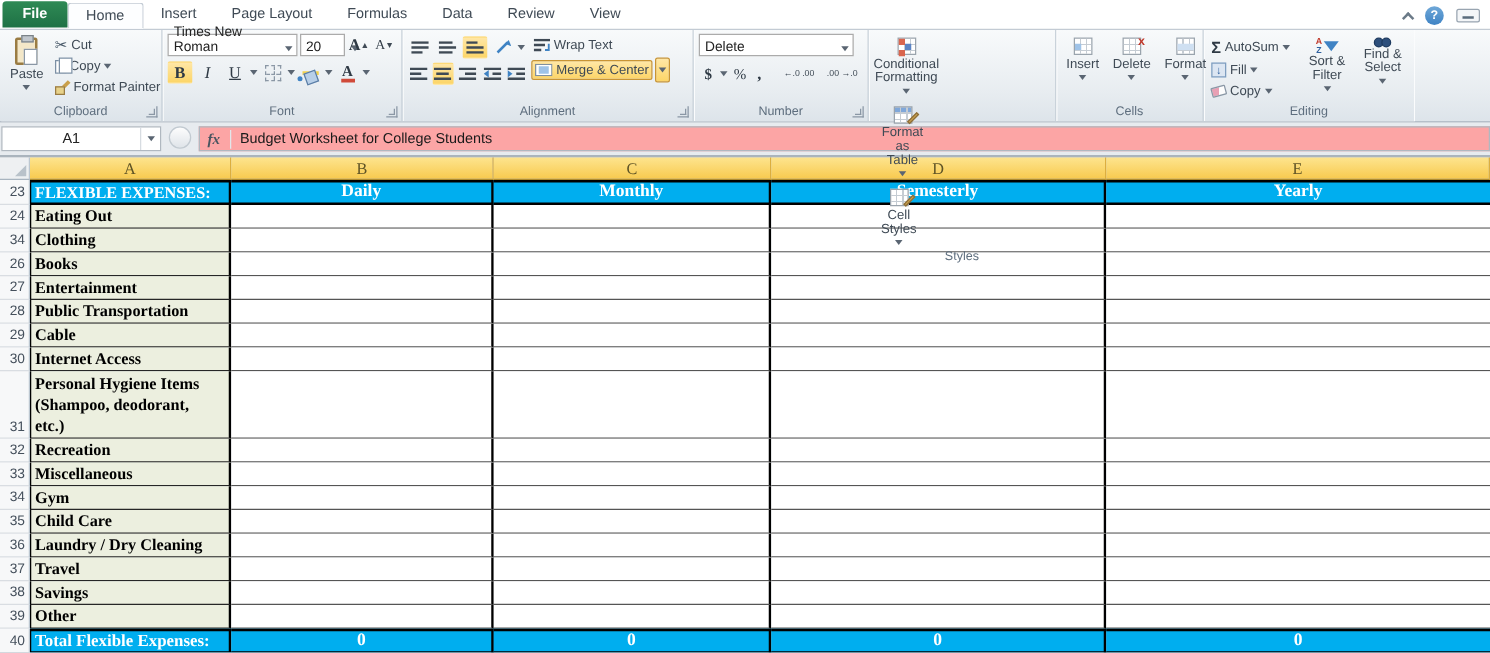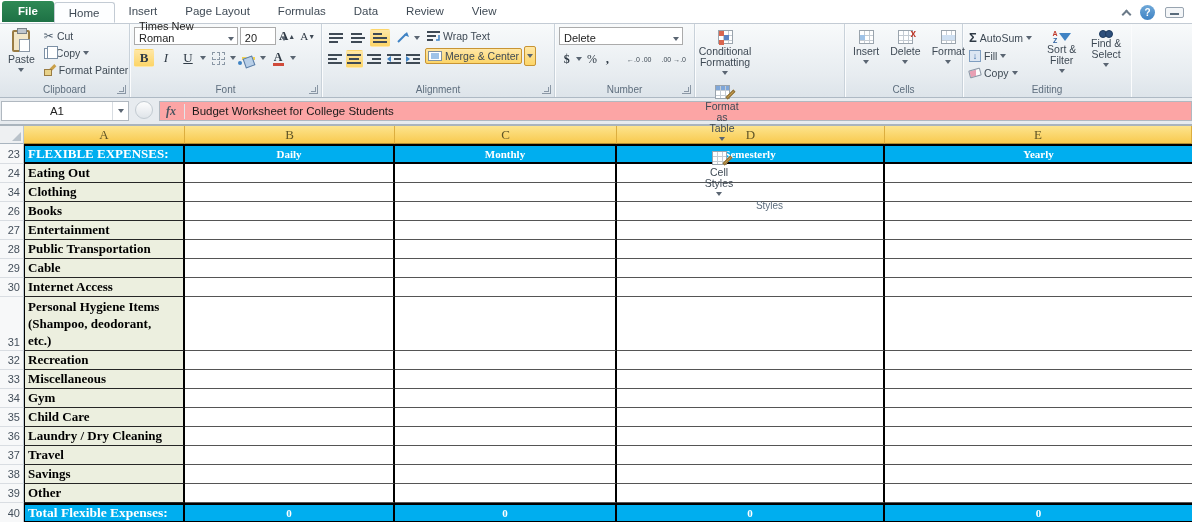--- a/index.html
+++ b/index.html
@@ -118,21 +118,21 @@
   .corner { width:24px; background:#eef0f2; border-right:1px solid #bcc7d1; border-bottom:1px solid #a8b4bf; position:relative; }
   .corner::after { content:""; position:absolute; right:2px; bottom:2px; width:0; height:0; border-left:9px solid transparent; border-bottom:9px solid #b9c2ca; }
   .colh { background:linear-gradient(#fde48e,#f8ca4f); border-right:1px solid #dcae3f; border-bottom:1px solid #b08c2e;
           font-family:"Liberation Serif", serif; font-size:13px; color:#5f5426;
           display:flex; align-items:center; justify-content:center; }
   .colh.wa { width:161px; }
 
   .bluerow { height:20px; }
   .bluerow .ca, .bluerow .cell { background:#00AEEF; color:#fff; border-bottom:2px solid #000; }
   .bluerow .ca { border-top:2px solid #000; }
-  .bluerow .cell { border-top:2px solid #000; font-family:"Liberation Serif", serif; font-weight:bold; font-size:11px;
+  .bluerow .cell { border-top:2px solid #000; font-family:"Liberation Serif", serif; font-weight:bold; font-size:14px;
                    display:flex; align-items:center; justify-content:center; }
   .totalrow .ca { font-size:13.5px; }
   .tall { height:54px; }
   .tall .rn { align-items:flex-end; padding-bottom:2px; }
   .tall .ca { align-items:flex-start; line-height:17px; padding-top:1px; padding-right:18px; }
 </style>
 </head>
 <body>
 
 <div class="app">

